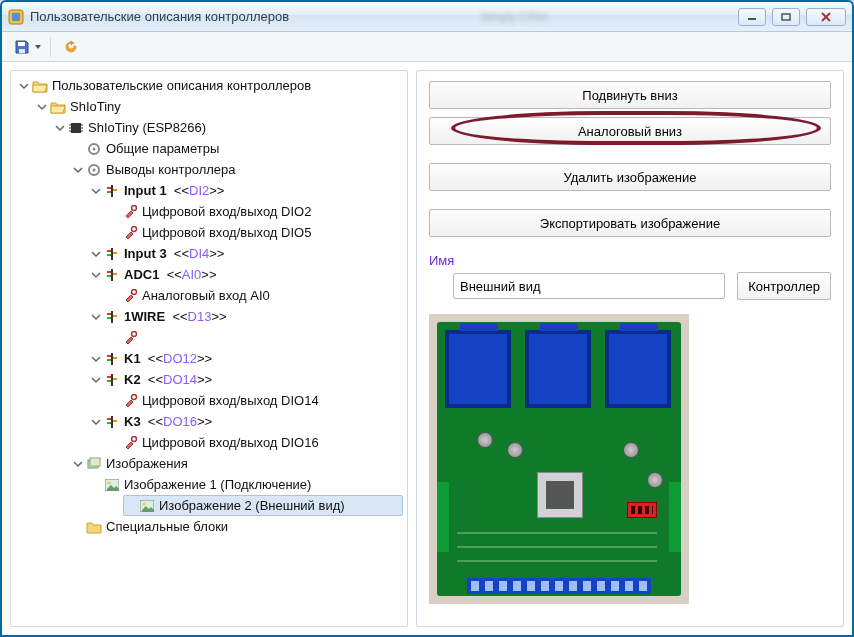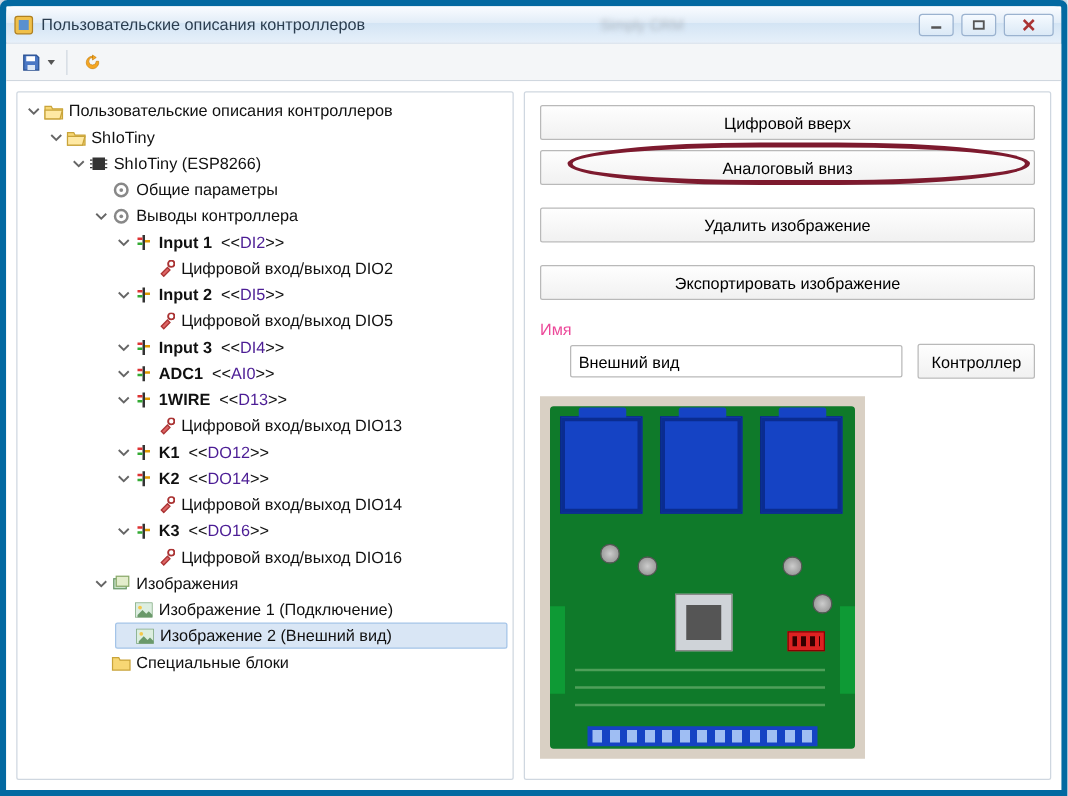--- a/index.html
+++ b/index.html
@@ -10,21 +10,21 @@
     background: linear-gradient(180deg, #dce8f5 0%, #c3d9f0 100%);
     width: 854px;
     height: 637px;
     overflow: hidden;
     position: relative;
   }
   .window {
     width: 854px;
     height: 637px;
     background: #fff;
-    border: 5px solid #0369a1;
+    border: 2px solid #0369a1;
     border-radius: 6px 6px 0 0;
     box-shadow: 0 0 6px rgba(0,0,0,0.25);
     display: flex;
     flex-direction: column;
   }
   
   .titlebar {
     height: 30px;
     background: linear-gradient(180deg, #fafcff 0%, #e2edf8 45%, #d3e4f4 46%, #e6f0fa 100%);
     border-bottom: 1px solid #b8c8dd;
@@ -122,55 +122,56 @@
   .row {
     display: flex; align-items: center;
     height: 21px;
     padding-right: 6px;
   }
   .row.selected {
     background: #d9e6f5;
     border: 1px solid #a4c4e8;
     border-radius: 2px;
     margin-right: 4px;
+    margin-left: 34px;
   }
   .twisty {
     width: 13px; height: 13px;
     display: inline-flex; align-items:center; justify-content:center;
     margin-right: 2px;
     flex: 0 0 13px;
   }
   .node-icon {
     width: 16px; height: 16px; margin-right: 4px;
     display: inline-flex; align-items:center; justify-content:center;
     flex: 0 0 16px;
   }
   .label { color:#111; }
-  .label .blue { color: #4c1d95; }
+  .label .blue { color: #8b5cf6; }
   
   .r-title {
     text-align: center;
     font-weight: 600;
     margin: 6px 0 14px 0;
     font-size: 14px;
   }
   .wide-btn {
     width: 100%;
     height: 28px;
     background: linear-gradient(180deg,#fefefe,#f1f1f1);
     border: 1px solid #b9b9b9;
     border-radius: 2px;
     margin-bottom: 8px;
     font-family: inherit;
     font-size: 13px;
     cursor: pointer;
   }
   .gap { height: 10px; }
   .form-row { display:flex; align-items:center; gap:12px; margin-top:4px;padding-left:24px;}
-  .form-label { margin: 8px 0 2px 0; color:#ec4899;}
+  .form-label { margin: 8px 0 2px 0; color:#6d28d9;}
   input.text {
     flex:1; height:26px; border:1px solid #b9b9b9; border-radius:2px;
     padding: 0 6px; font-family:inherit; font-size:13px;
   }
   button.apply {
     height:28px; padding: 0 10px;
     background: linear-gradient(180deg,#fefefe,#f1f1f1);
     border:1px solid #b9b9b9; border-radius:2px;
     font-family:inherit; font-size:13px; cursor:pointer;
   }
@@ -398,36 +399,20 @@
                                       <path d="M3 11l5-5 2 2-5 5z" fill="#d66" stroke="#a33"></path>
                                       <circle cx="11" cy="3" r="2.5" fill="none" stroke="#a33" stroke-width="1.5"></circle>
                                     </svg>
                                   </span>
                                   <span class="label red">Цифровой вход/выход DIO2</span>
                                 </div>
                               </li>
                             </ul>
                           </li>
                           <li class="tree-item">
-                            <div class="row">
-                              <span class="twisty">
-                                <svg width="10" height="10" viewBox="0 0 10 10">
-                                  <path d="M1 3l4 4 4-4" fill="none" stroke="#666" stroke-width="1.5"></path>
-                                </svg>
-                              </span>
-                              <span class="node-icon">
-                                <svg width="14" height="14" viewBox="0 0 14 14">
-                                  <rect x="6" y="1" width="2" height="12" fill="#333"></rect>
-                                  <rect x="2" y="3" width="4" height="2" fill="#d33"></rect>
-                                  <rect x="2" y="7" width="4" height="2" fill="#3a3"></rect>
-                                  <rect x="8" y="5" width="4" height="2" fill="#d90"></rect>
-                                </svg>
-                              </span>
-                              <span class="label"><b>Input 2</b>&nbsp;&nbsp;&lt;&lt;<span class="blue">DI5</span>&gt;&gt;</span>
-                            </div>
                             <ul>
                               <li class="tree-item">
                                 <div class="row">
                                   <span class="twisty"></span>
                                   <span class="node-icon">
                                     <svg width="14" height="14" viewBox="0 0 14 14">
                                       <path d="M3 11l5-5 2 2-5 5z" fill="#d66" stroke="#a33"></path>
                                       <circle cx="11" cy="3" r="2.5" fill="none" stroke="#a33" stroke-width="1.5"></circle>
                                     </svg>
                                   </span>
@@ -464,20 +449,34 @@
                               <span class="node-icon">
                                 <svg width="14" height="14" viewBox="0 0 14 14">
                                   <rect x="6" y="1" width="2" height="12" fill="#333"></rect>
                                   <rect x="2" y="3" width="4" height="2" fill="#d33"></rect>
                                   <rect x="2" y="7" width="4" height="2" fill="#3a3"></rect>
                                   <rect x="8" y="5" width="4" height="2" fill="#d90"></rect>
                                 </svg>
                               </span>
                               <span class="label"><b>ADC1</b>&nbsp;&nbsp;&lt;&lt;<span class="blue">AI0</span>&gt;&gt;</span>
                             </div>
+                            <ul>
+                              <li class="tree-item">
+                                <div class="row">
+                                  <span class="twisty"></span>
+                                  <span class="node-icon">
+                                    <svg width="14" height="14" viewBox="0 0 14 14">
+                                      <path d="M3 11l5-5 2 2-5 5z" fill="#d66" stroke="#a33"></path>
+                                      <circle cx="11" cy="3" r="2.5" fill="none" stroke="#a33" stroke-width="1.5"></circle>
+                                    </svg>
+                                  </span>
+                                  <span class="label red">Аналоговый вход AI0</span>
+                                </div>
+                              </li>
+                            </ul>
                           </li>
                           <li class="tree-item">
                             <div class="row">
                               <span class="twisty">
                                 <svg width="10" height="10" viewBox="0 0 10 10">
                                   <path d="M1 3l4 4 4-4" fill="none" stroke="#666" stroke-width="1.5"></path>
                                 </svg>
                               </span>
                               <span class="node-icon">
                                 <svg width="14" height="14" viewBox="0 0 14 14">
@@ -492,21 +491,20 @@
                             <ul>
                               <li class="tree-item">
                                 <div class="row">
                                   <span class="twisty"></span>
                                   <span class="node-icon">
                                     <svg width="14" height="14" viewBox="0 0 14 14">
                                       <path d="M3 11l5-5 2 2-5 5z" fill="#d66" stroke="#a33"></path>
                                       <circle cx="11" cy="3" r="2.5" fill="none" stroke="#a33" stroke-width="1.5"></circle>
                                     </svg>
                                   </span>
-                                  <span class="label red">Цифровой вход/выход DIO13</span>
                                 </div>
                               </li>
                             </ul>
                           </li>
                           <li class="tree-item">
                             <div class="row">
                               <span class="twisty">
                                 <svg width="10" height="10" viewBox="0 0 10 10">
                                   <path d="M1 3l4 4 4-4" fill="none" stroke="#666" stroke-width="1.5"></path>
                                 </svg>
@@ -647,21 +645,21 @@
                 </li>
               </ul>
             </li>
           </ul>
         </li>
       </ul>
     </div>
 
     <div class="pane right-pane" style="position:relative;">
 
-      <button class="wide-btn">Цифровой вверх</button>
+      <button class="wide-btn">Подвинуть вниз</button>
       <button class="wide-btn">Аналоговый вниз</button>
       <div class="gap"></div>
       <button class="wide-btn">Удалить изображение</button>
       <div class="gap"></div>
       <button class="wide-btn">Экспортировать изображение</button>
 
       <div class="form-label">Имя</div>
       <div class="form-row">
         <input class="text" value="Внешний вид" style="">
         <button class="apply">Контроллер</button>

